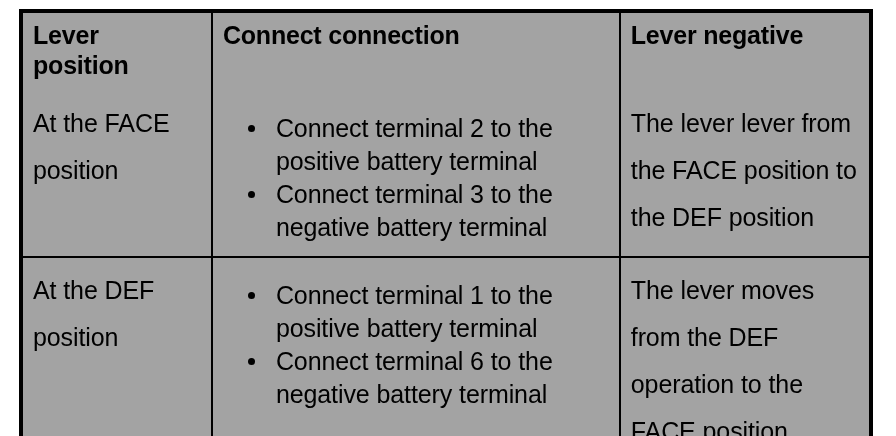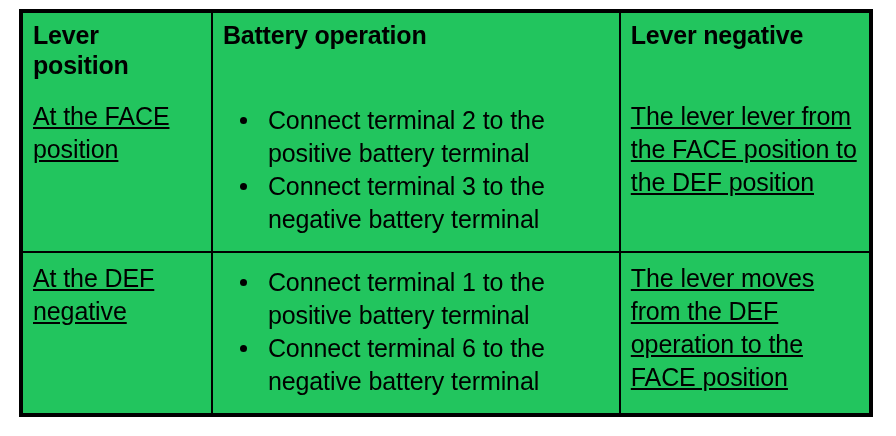--- a/index.html
+++ b/index.html
@@ -39,21 +39,21 @@
   }
 
   .spec-table col.col-pos      { width: 190px; }
   .spec-table col.col-battery  { width: 406px; }
   .spec-table col.col-op       { width: 250px; }
 
   .spec-table td,
   .spec-table th {
     vertical-align: top;
     text-align: left;
-    background: #22c55e;
+    background: #a3a3a3;
     padding: 0;
     border: 0;
   }
 
   
   .spec-table .cell-pos,
   .spec-table .cell-battery {
     border-right: 2px solid #000000;
   }
   .spec-table tr + tr td,
@@ -74,31 +74,30 @@
     white-space: pre-line;
   }
 
   
   .body-row td {
     height: 153px;
   }
   .cell-text {
     font-weight: normal;
     font-size: 25px;
-    line-height: 33px;
+    line-height: 47px;
     letter-spacing: -0.1px;
     padding: 9px 8px 0 10px;
     white-space: pre-line;
-    text-decoration: underline;
   }
 
   
   .bullet-list {
     list-style: none;
-    margin: 4px;
+    margin: 12px;
     padding: 9px 21px 0 21px;
     font-size: 25px;
     line-height: 33px;
     letter-spacing: -0.1px;
   }
   .bullet-list li {
     position: relative;
     padding-left: 30px;
     margin: 0;
   }
@@ -127,21 +126,21 @@
       <col class="col-op">
     </colgroup>
 
     <thead>
       <tr class="header-row">
         <th class="cell-pos">
           <div class="header-text">Lever
 position</div>
         </th>
         <th class="cell-battery">
-          <div class="header-text">Battery operation</div>
+          <div class="header-text">Connect connection</div>
         </th>
         <th class="cell-op">
           <div class="header-text">Lever negative</div>
         </th>
       </tr>
     </thead>
 
     <tbody>
       <tr class="body-row">
         <td class="cell-pos">
@@ -161,21 +160,21 @@
           </ul>
         </td>
         <td class="cell-op">
           <div class="cell-text">The lever lever from the FACE position to the DEF position</div>
         </td>
       </tr>
 
       <tr class="body-row">
         <td class="cell-pos">
           <div class="cell-text">At the DEF
-negative</div>
+position</div>
         </td>
         <td class="cell-battery">
           <ul class="bullet-list">
             <li>
               <span class="bullet-dot"></span>
               <span class="bullet-label">Connect terminal 1 to the positive battery terminal</span>
             </li>
             <li>
               <span class="bullet-dot"></span>
               <span class="bullet-label">Connect terminal 6 to the negative battery terminal</span>

